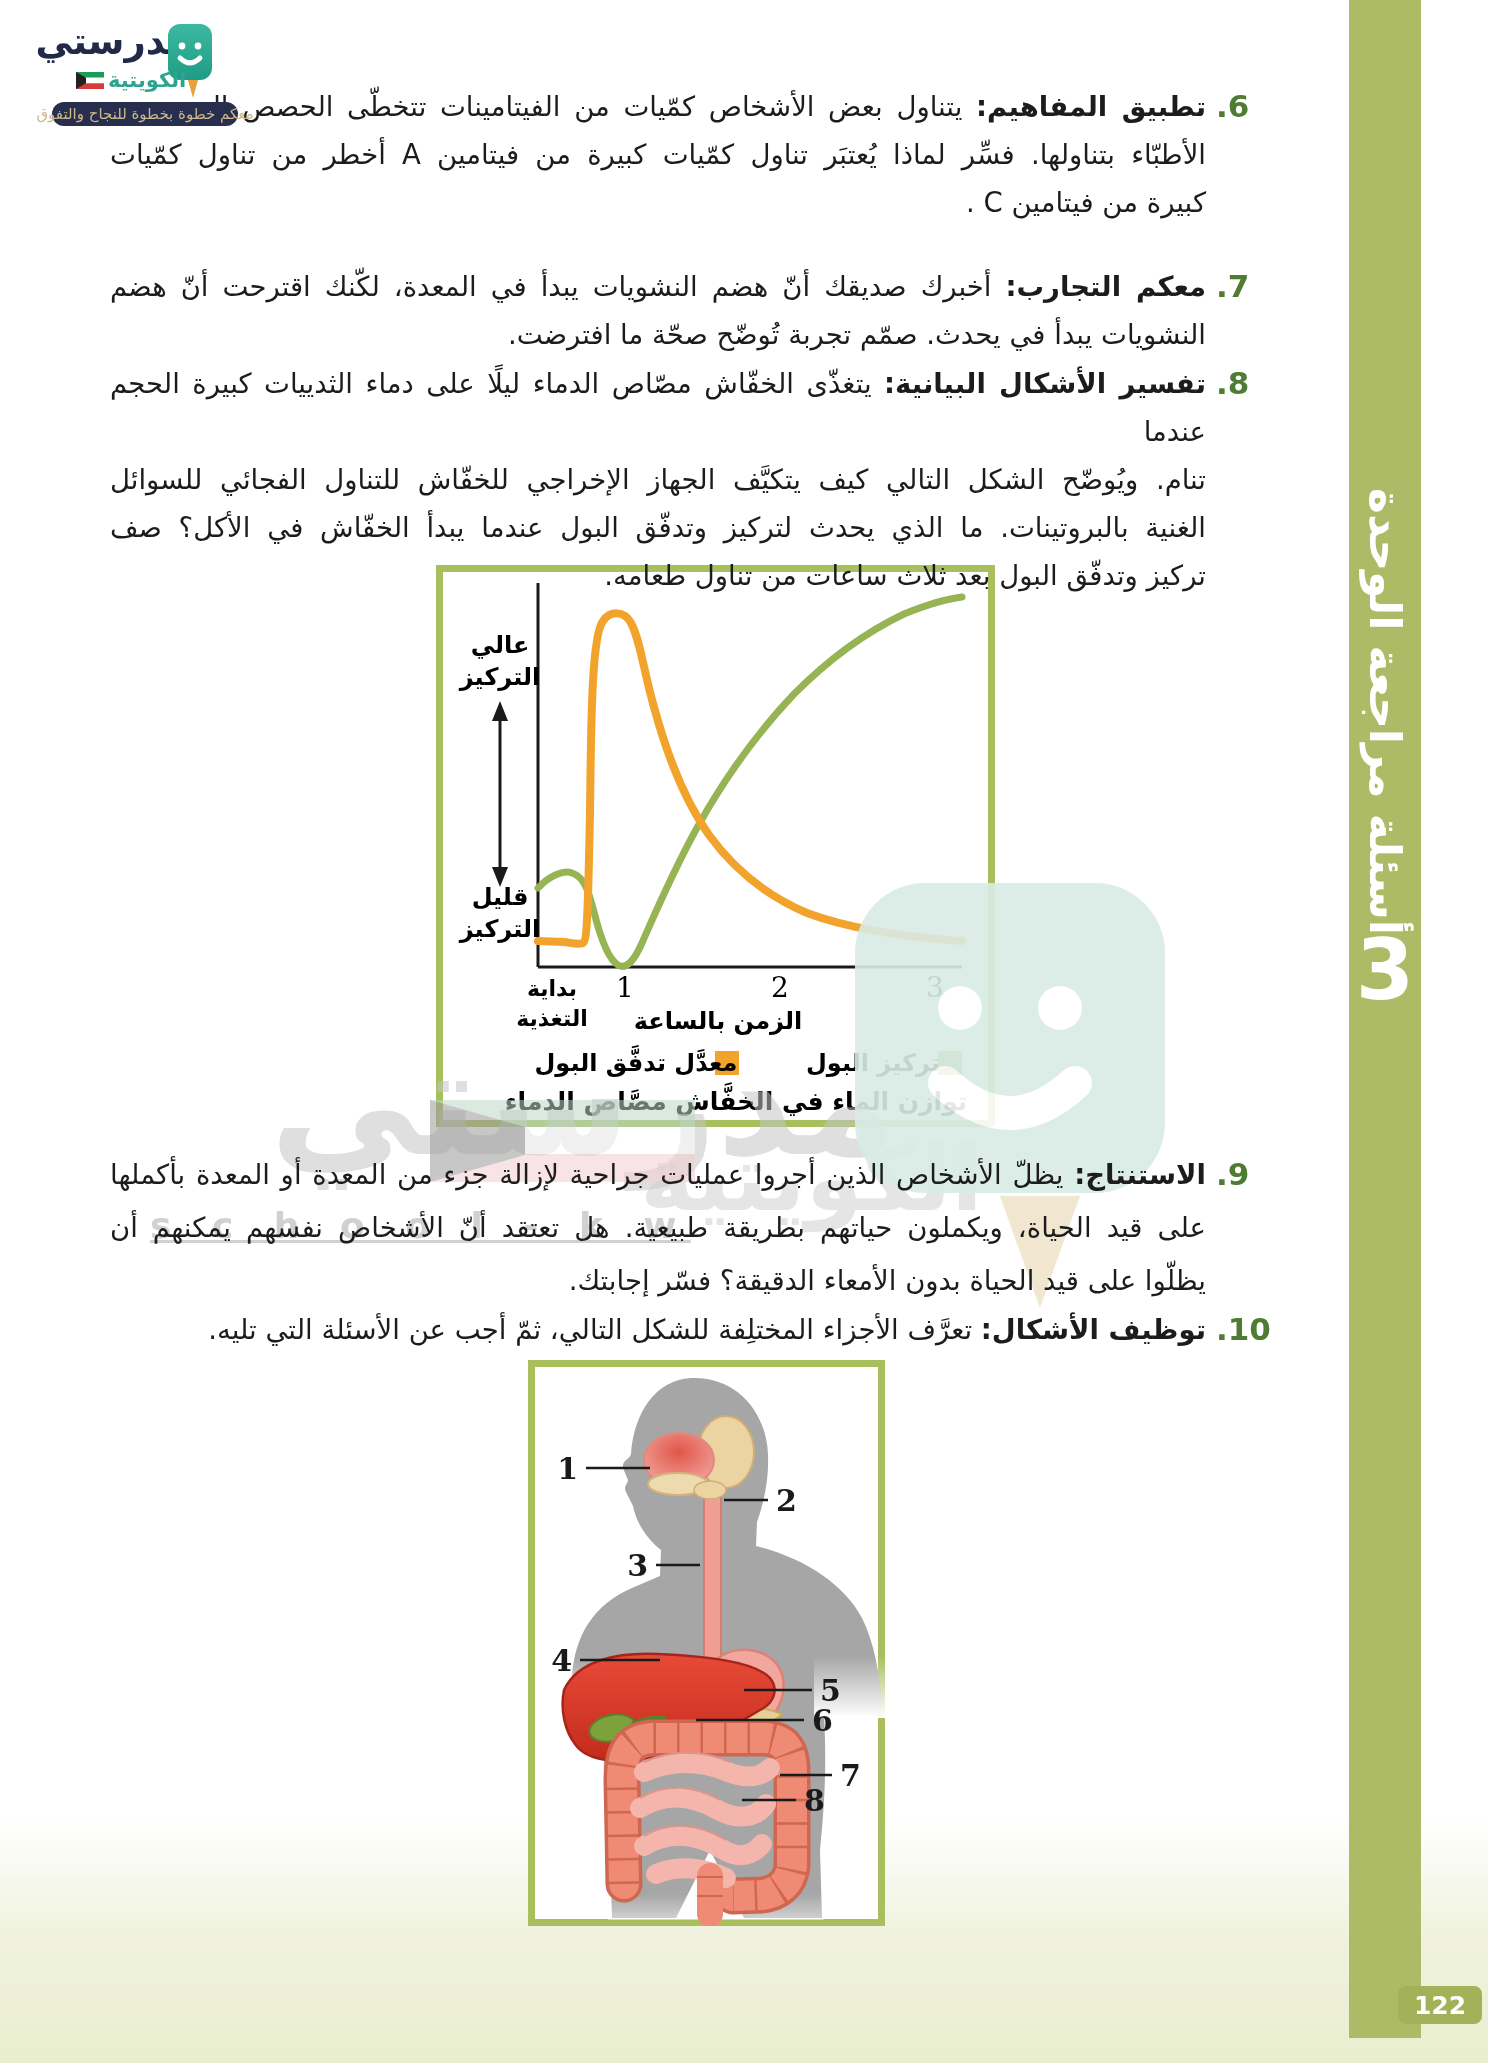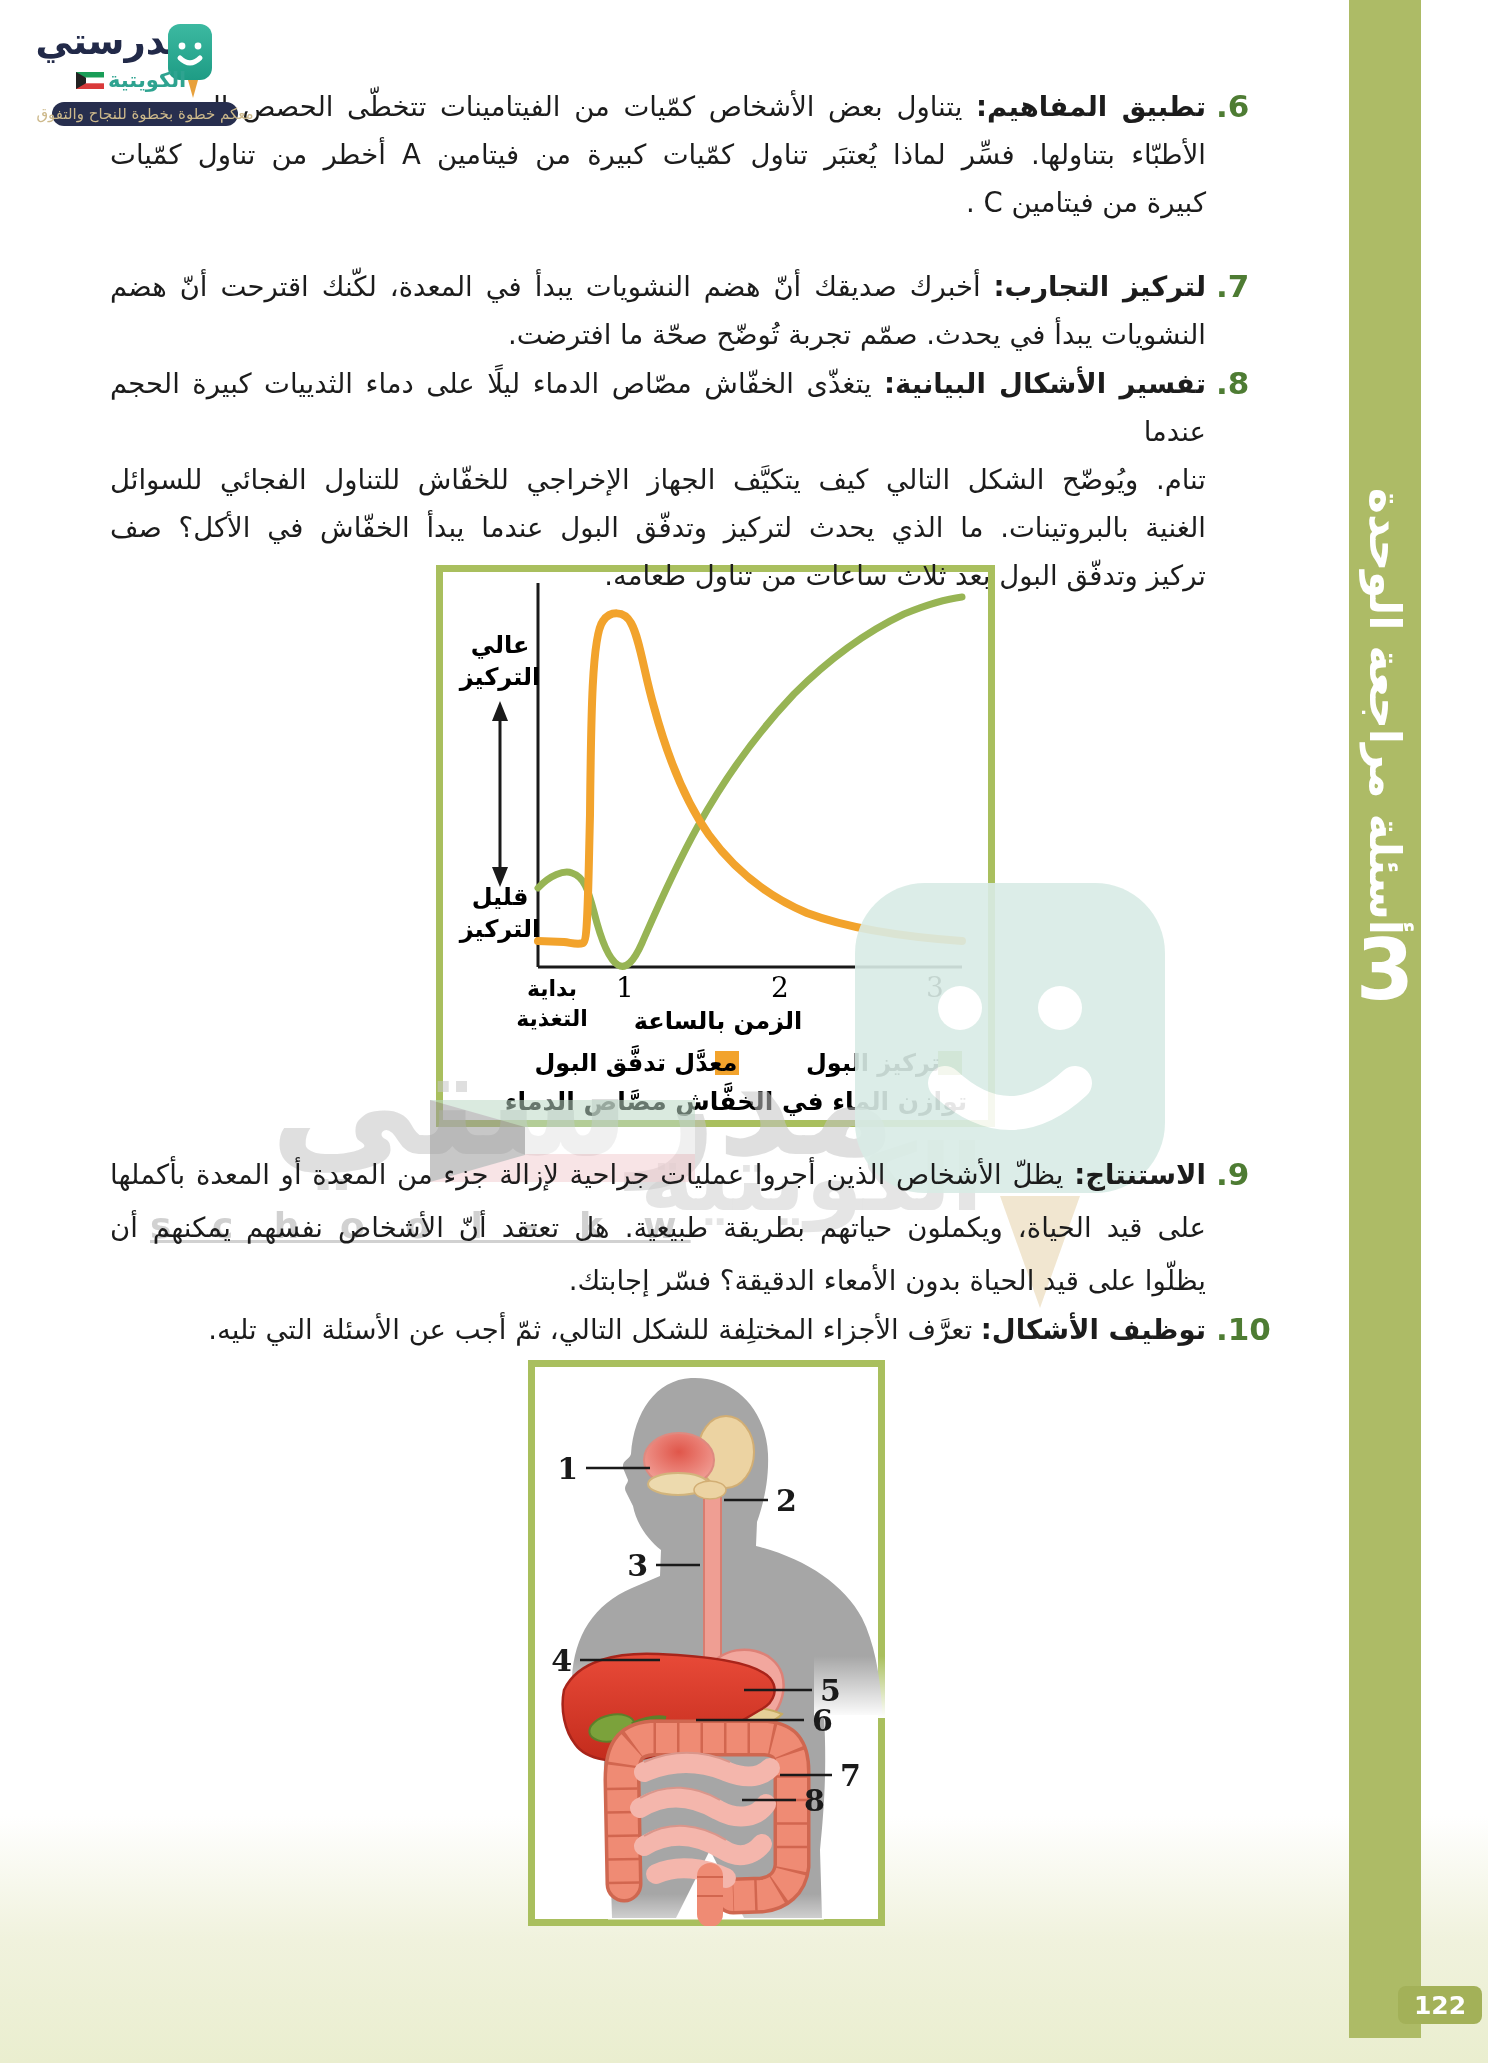--- a/index.html
+++ b/index.html
@@ -79,21 +79,21 @@
 
   <div class="question" style="top:82px">
     <div class="qnum">6.</div>
     <div class="qline"><b>تطبيق المفاهيم:</b> <span>يتناول بعض الأشخاص كمّيات من الفيتامينات تتخطّى الحصص التي ينصح</span></div>
     <div class="qline">الأطبّاء بتناولها. فسِّر لماذا يُعتبَر تناول كمّيات كبيرة من فيتامين A أخطر من تناول كمّيات</div>
     <div class="qline last">كبيرة من فيتامين C .</div>
   </div>
 
   <div class="question" style="top:262px">
     <div class="qnum">7.</div>
-    <div class="qline"><b>لتركيز التجارب:</b> <span>أخبرك صديقك أنّ هضم النشويات يبدأ في المعدة، لكّنك اقترحت أنّ هضم</span></div>
+    <div class="qline"><b>معكم التجارب:</b> <span>أخبرك صديقك أنّ هضم النشويات يبدأ في المعدة، لكّنك اقترحت أنّ هضم</span></div>
     <div class="qline last">النشويات يبدأ في يحدث. صمّم تجربة تُوضّح صحّة ما افترضت.</div>
   </div>
 
   <div class="question" style="top:359px">
     <div class="qnum">8.</div>
     <div class="qline"><b>تفسير الأشكال البيانية:</b> <span>يتغذّى الخفّاش مصّاص الدماء ليلًا على دماء الثدييات كبيرة الحجم عندما</span></div>
     <div class="qline">تنام. ويُوضّح الشكل التالي كيف يتكيَّف الجهاز الإخراجي للخفّاش للتناول الفجائي للسوائل</div>
     <div class="qline">الغنية بالبروتينات. ما الذي يحدث لتركيز وتدفّق البول عندما يبدأ الخفّاش في الأكل؟ صف</div>
     <div class="qline last">تركيز وتدفّق البول بعد ثلاث ساعات من تناول طعامه.</div>
   </div>

